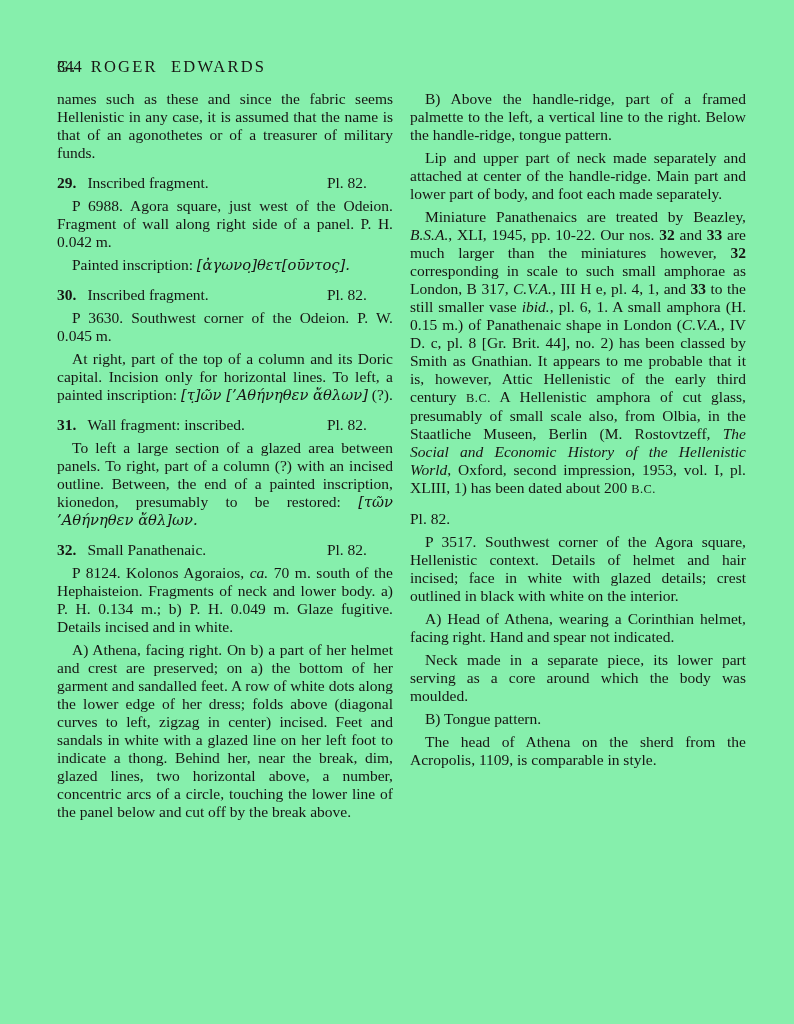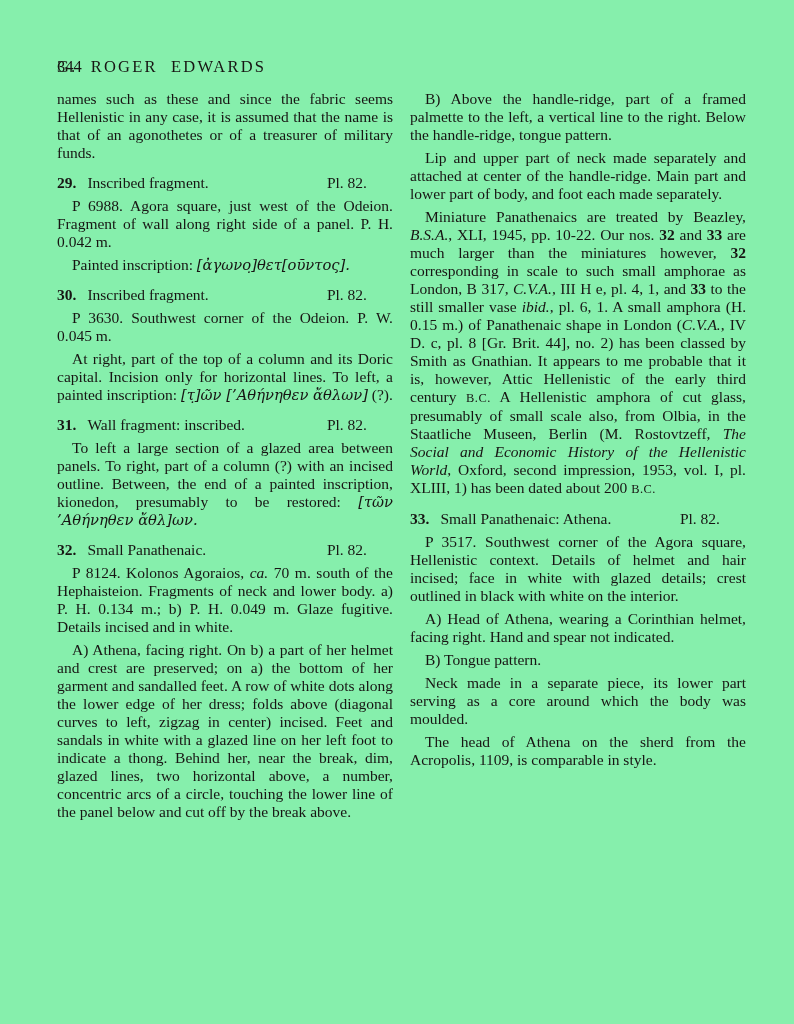--- a/index.html
+++ b/index.html
@@ -102,23 +102,22 @@
           <span class="plate">Pl. 82.</span>
         </div>
         <p class="para indent"><span>P 8124.  Kolonos Agoraios, </span><span class="italic">ca.</span><span> 70 m. south of the Hephaisteion.  Fragments of neck and lower body.  a) P. H. 0.134 m.; b) P. H. 0.049 m.  Glaze fugitive.  Details incised and in white.</span></p>
         <p class="para indent"><span>A)  Athena, facing right.  On b) a part of her helmet and crest are preserved; on a) the bottom of her garment and sandalled feet.  A row of white dots along the lower edge of her dress; folds above (diagonal curves to left, zigzag in center) incised.  Feet and sandals in white with a glazed line on her left foot to indicate a thong.  Behind her, near the break, dim, glazed lines, two horizontal above, a number, concentric arcs of a circle, touching the lower line of the panel below and cut off by the break above.</span></p>
       </div>
     <div class="column">
         <p class="para indent"><span>B)  Above the handle-ridge, part of a framed palmette to the left, a vertical line to the right. Below the handle-ridge, tongue pattern.</span></p>
         <p class="para indent"><span>Lip and upper part of neck made separately and attached at center of the handle-ridge. Main part and lower part of body, and foot each made separately.</span></p>
         <p class="para indent"><span>Miniature Panathenaics are treated by Beazley, </span><span class="italic">B.S.A.</span><span>, XLI, 1945, pp. 10-22.  Our nos. </span><span class="bold">32</span><span> and </span><span class="bold">33</span><span> are much larger than the miniatures however, </span><span class="bold">32</span><span> corresponding in scale to such small amphorae as London, B 317, </span><span class="italic">C.V.A.</span><span>, III H e, pl. 4, 1, and </span><span class="bold">33</span><span> to the still smaller vase </span><span class="italic">ibid.</span><span>, pl. 6, 1.  A small amphora (H. 0.15 m.)  of Panathenaic shape in London (</span><span class="italic">C.V.A.</span><span>, IV D. c, pl. 8 [Gr. Brit. 44], no. 2) has been classed by Smith as Gnathian.  It appears to me probable that it is, however, Attic Hellenistic of the early third century </span><span class="smallcaps">B.C.</span><span>  A Hellenistic amphora of cut glass, presumably of small scale also, from Olbia, in the Staatliche Museen, Berlin (M. Rostovtzeff, </span><span class="italic">The Social and Economic History of the Hellenistic World</span><span>, Oxford, second impression, 1953, vol. I, pl. XLIII, 1) has been dated about 200 </span><span class="smallcaps">B.C.</span></p>
         <div class="entry-heading">
-          <span class="head-left"><span class="num">33.</span><span class="title">Small Panathenaic: Athena.</span></span>
           <span class="plate">Pl. 82.</span>
         </div>
         <p class="para indent"><span>P 3517.  Southwest corner of the Agora square, Hellenistic context.  Details of helmet and hair incised; face in white with glazed details; crest outlined in black with white on the interior.</span></p>
         <p class="para indent"><span>A)  Head of Athena, wearing a Corinthian helmet, facing right.  Hand and spear not indicated.</span></p>
+        <p class="para indent"><span>Neck made in a separate piece, its lower part serving as a core around which the body was moulded.</span></p>
         <p class="para indent"><span>B)  Tongue pattern.</span></p>
-        <p class="para indent"><span>Neck made in a separate piece, its lower part serving as a core around which the body was moulded.</span></p>
         <p class="para indent"><span>The head of Athena on the sherd from the Acropolis, 1109, is comparable in style.</span></p>
       </div>
   </div>
 </div>
 
 </body></html>

